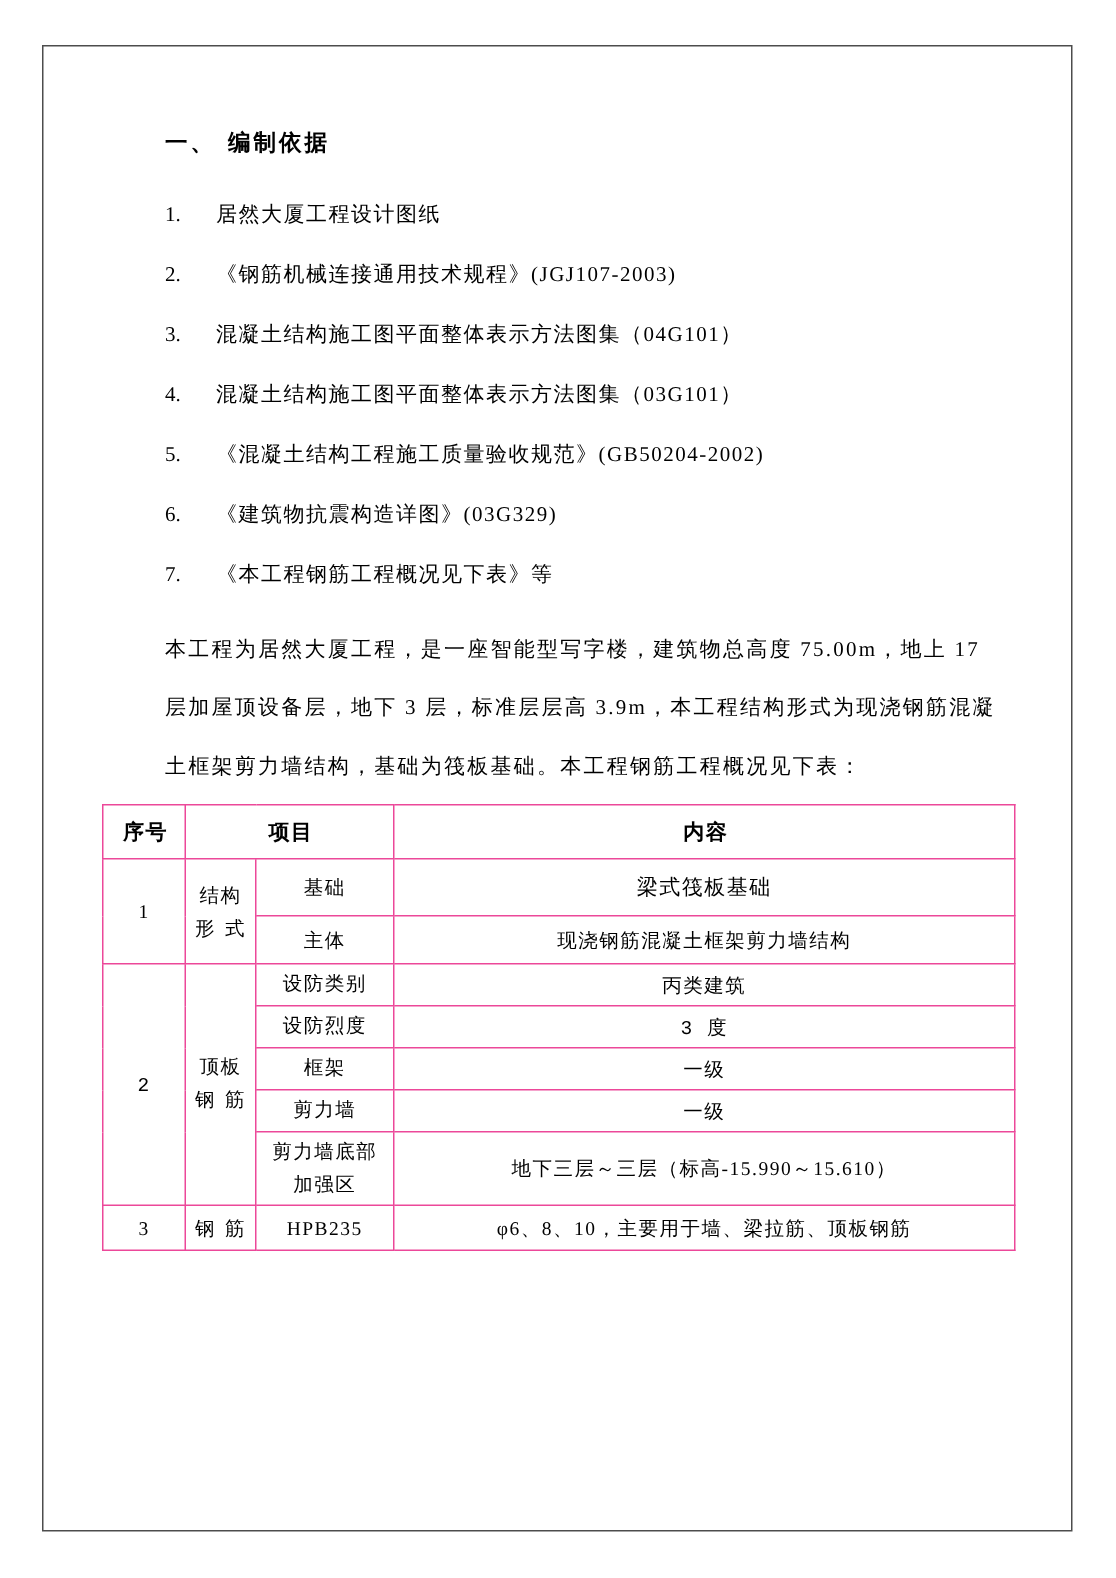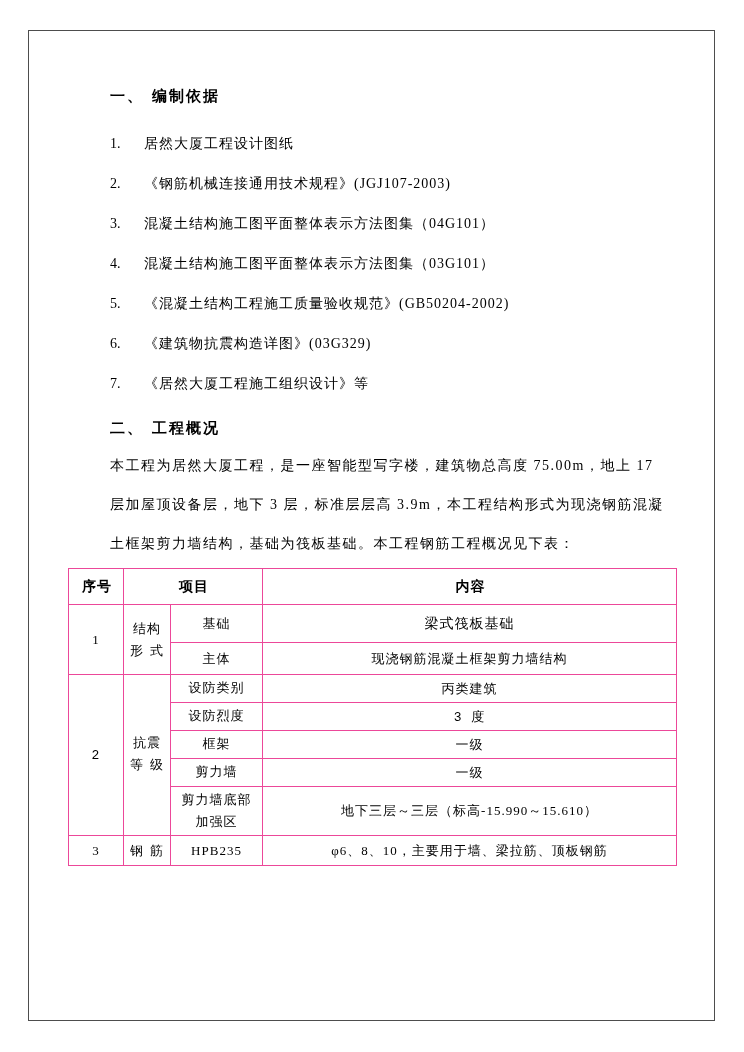--- a/index.html
+++ b/index.html
@@ -143,26 +143,23 @@
     <div class="ref-item">
       <span class="ref-num">4.</span><span>混凝土结构施工图平面整体表示方法图集（03G101）</span>
     </div>
     <div class="ref-item">
       <span class="ref-num">5.</span><span>《混凝土结构工程施工质量验收规范》(GB50204-2002)</span>
     </div>
     <div class="ref-item">
       <span class="ref-num">6.</span><span>《建筑物抗震构造详图》(03G329)</span>
     </div>
     <div class="ref-item">
-      <span class="ref-num">7.</span><span>《居然大厦工程施工组织设计》等</span>
-    </div>
-
-    <div class="sec-heading sec2-heading">
-      <span class="sec-num">二、</span><span>工程概况</span>
-    </div>
+      <span class="ref-num">7.</span><span>《本工程钢筋工程概况见下表》等</span>
+    </div>
+
 
 
     <div class="para">
       <div class="pline">本工程为居然大厦工程，是一座智能型写字楼，建筑物总高度 75.00m，地上 17</div>
       <div class="pline">层加屋顶设备层，地下 3 层，标准层层高 3.9m，本工程结构形式为现浇钢筋混凝</div>
       <div class="pline">土框架剪力墙结构，基础为筏板基础。本工程钢筋工程概况见下表：</div>
     </div>
 
     <table class="overview">
       <colgroup>
@@ -182,21 +179,21 @@
         <td class="cat" rowspan="2">结构形式</td>
         <td class="item">基础</td>
         <td class="cont">梁式筏板基础</td>
       </tr>
       <tr class="rh1b">
         <td class="item">主体</td>
         <td class="cont">现浇钢筋混凝土框架剪力墙结构</td>
       </tr>
       <tr class="rsm">
         <td class="seq" rowspan="5">2</td>
-        <td class="cat" rowspan="5">抗震等级</td>
+        <td class="cat" rowspan="5">顶板钢筋</td>
         <td class="item">设防类别</td>
         <td class="cont">丙类建筑</td>
       </tr>
       <tr class="rsm">
         <td class="item">设防烈度</td>
         <td class="cont">3 度</td>
       </tr>
       <tr class="rsm">
         <td class="item">框架</td>
         <td class="cont">一级</td>

